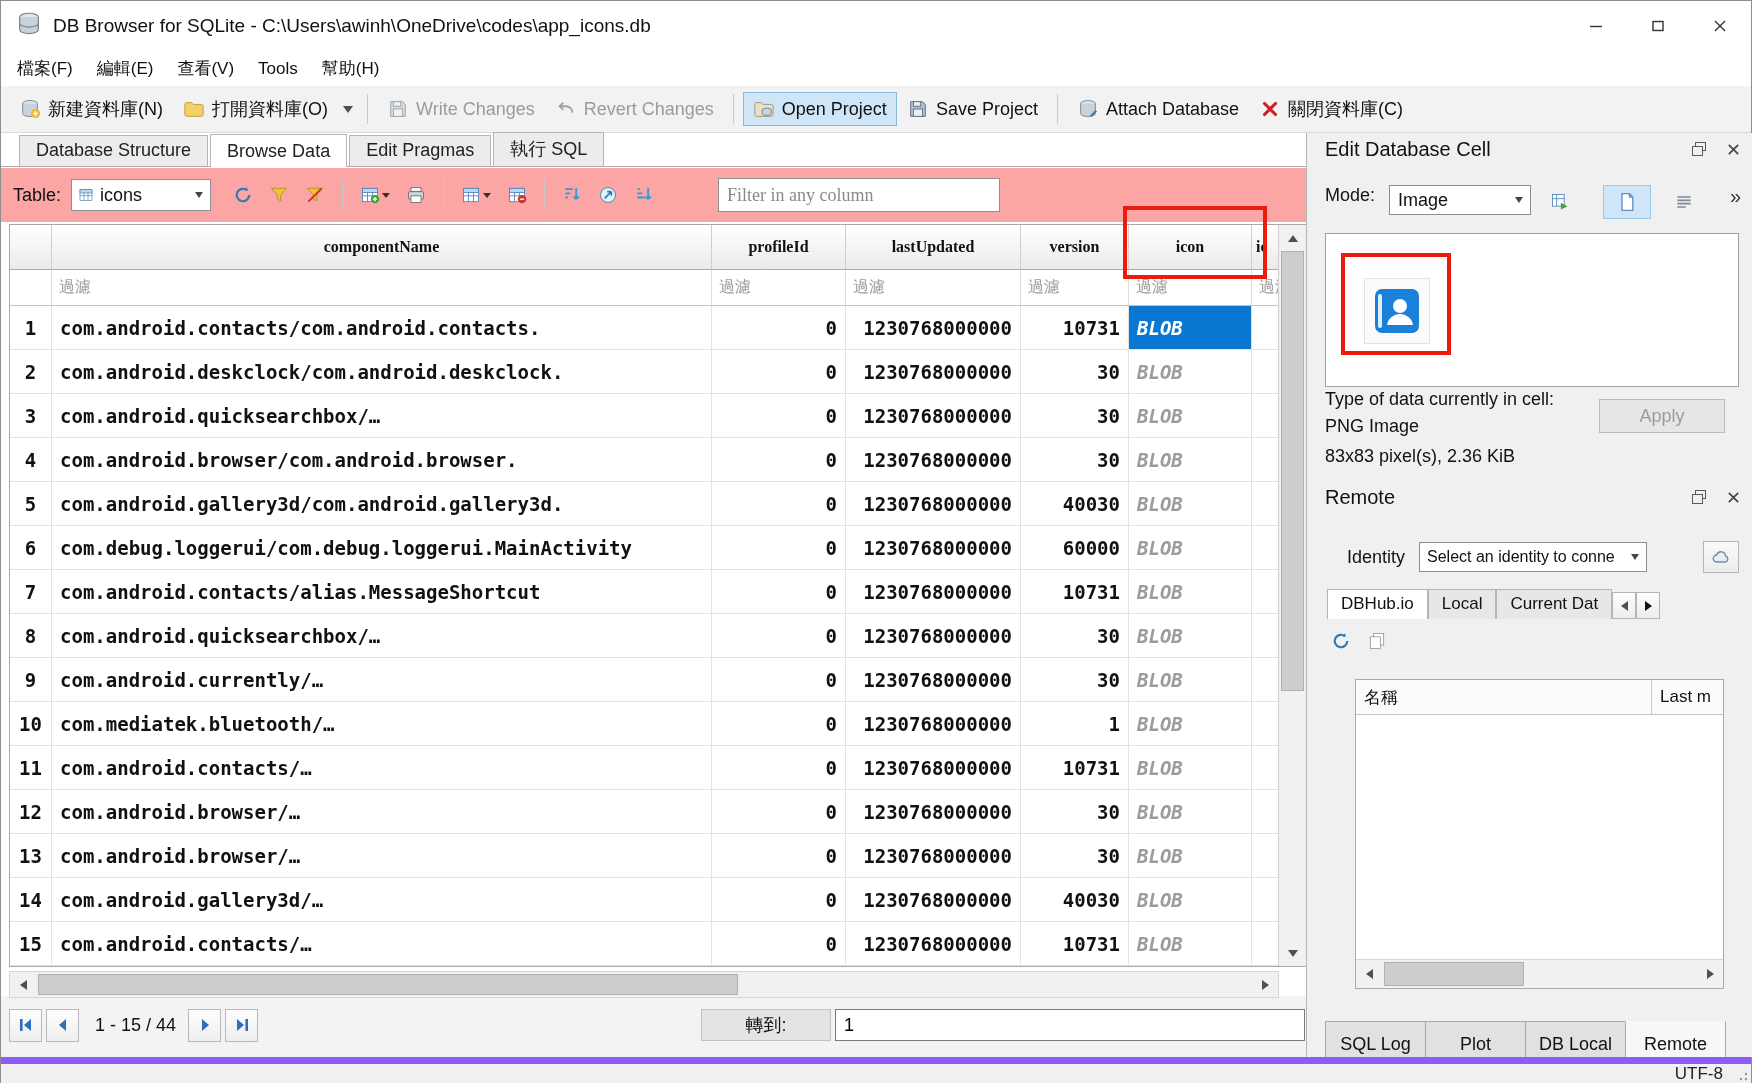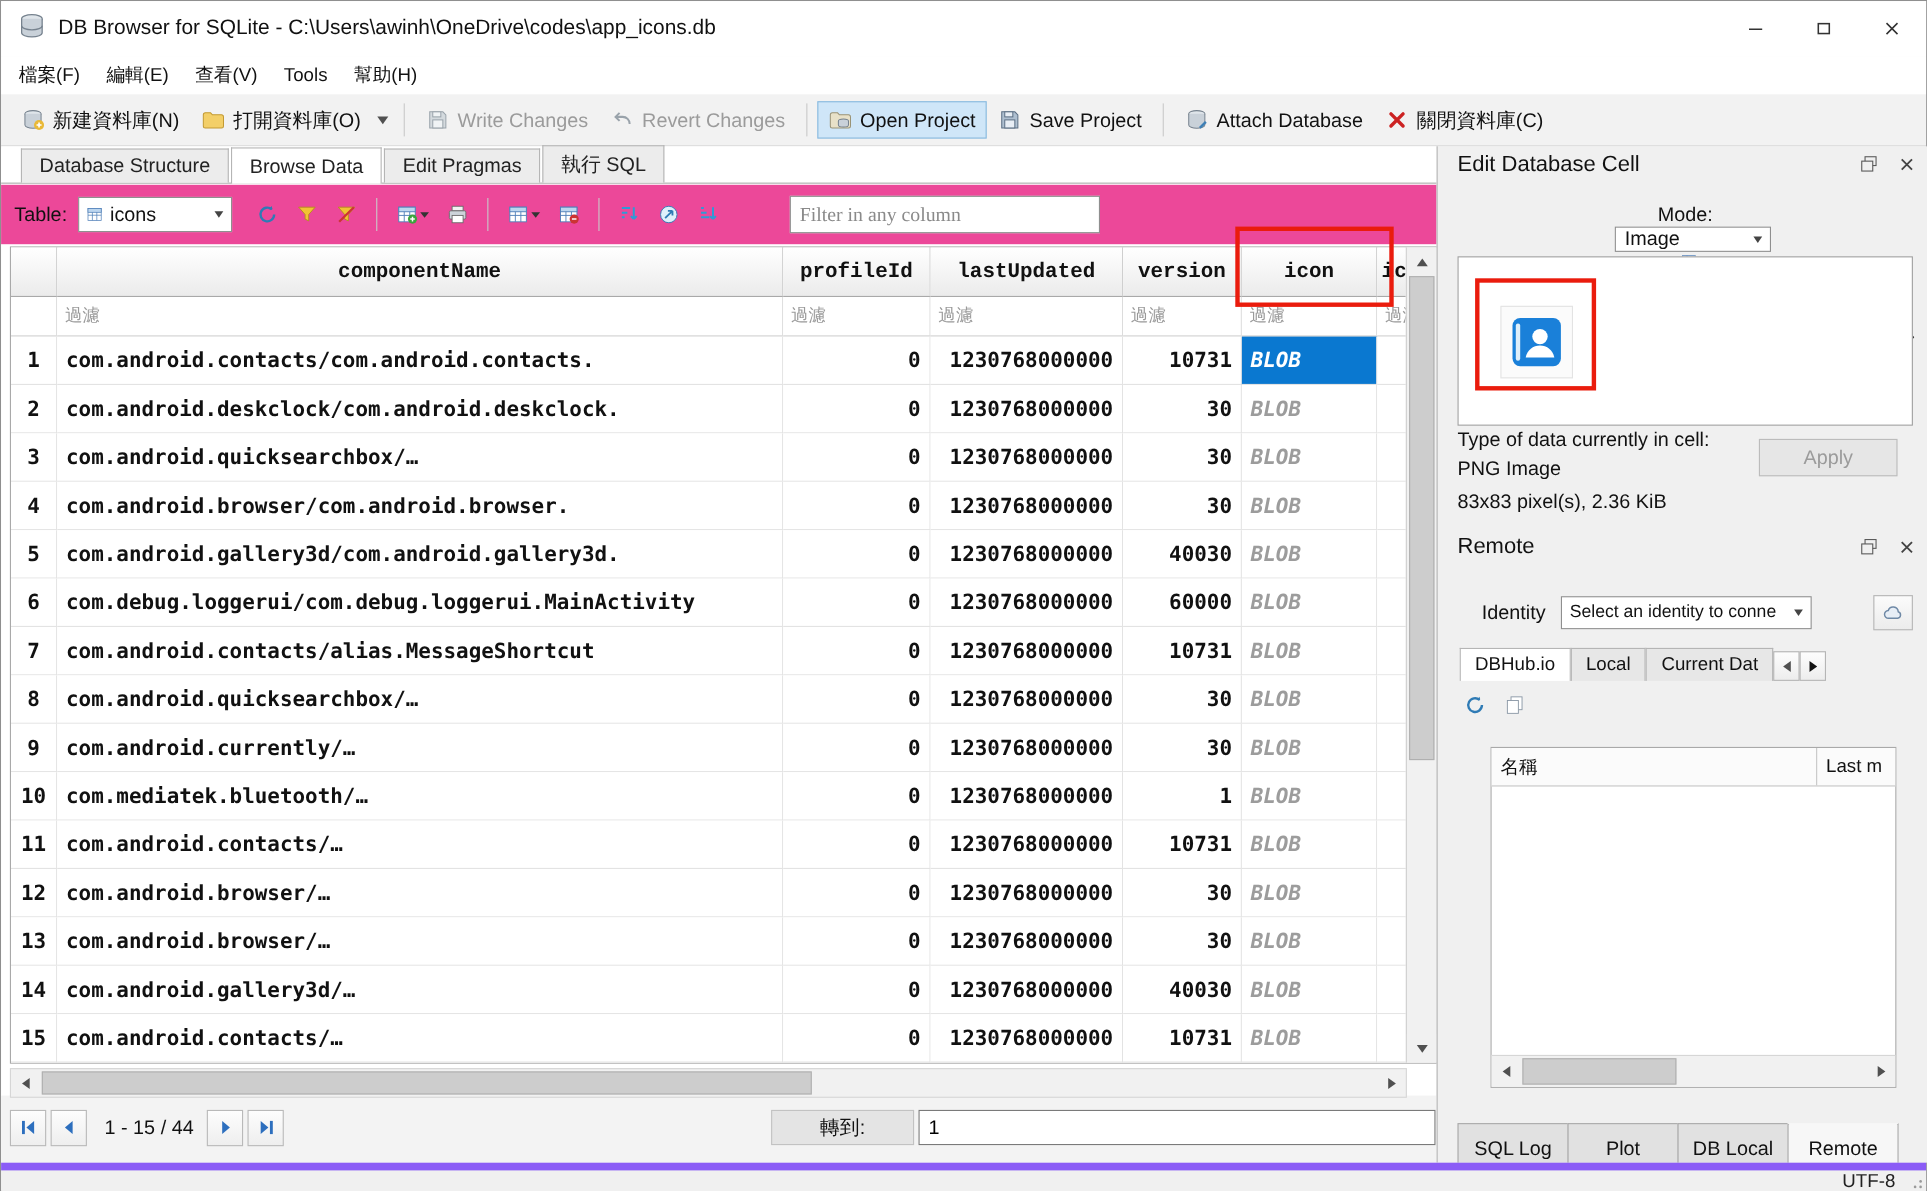--- a/index.html
+++ b/index.html
@@ -41,35 +41,35 @@
   
   .left-pane{left:0;top:132px;width:1305px;height:924px;background:#fff;}
   .left-bottom{left:0;top:995px;width:1305px;height:61px;background:#f3f3f3;}
 
   
   .tabbar{left:0;top:134px;width:1305px;height:32px;display:flex;align-items:flex-end;padding-left:18px;border-bottom:1px solid #ababab;background:#fff;box-sizing:border-box;}
   .tab{font-size:18px;padding:4px 16px 5px;border:1px solid #b5b5b5;border-bottom:none;background:#ececec;margin-right:2px;color:#222;}
   .tab.active{background:#fff;position:relative;top:1px;padding-top:6px;}
 
   
-  .browsebar{left:0;top:167px;width:1305px;height:54px;background:#ec4899;display:flex;align-items:center;padding-left:12px;}
+  .browsebar{left:0;top:167px;width:1305px;height:54px;background:#fca5a5;display:flex;align-items:center;padding-left:12px;}
   .lbl{font-size:18px;}
   .combo{display:flex;align-items:center;height:32px;border:1px solid #8f8f8f;background:#fff;padding-left:6px;box-sizing:border-box;}
   .combo .ctext{font-size:18px;margin-left:6px;}
   .ibtn{display:flex;align-items:center;justify-content:center;width:34px;height:34px;border:1px solid transparent;}
   .ibtn .mini-caret{border-left:4px solid transparent;border-right:4px solid transparent;border-top:5px solid #333;margin-left:2px;}
   .filter-input{height:34px;border:1px solid #8f8f8f;font-size:18px;padding:0 8px;font-family:"Liberation Serif",serif;color:#222;width:282px;margin-left:56px;box-sizing:border-box;background:#fff;}
   .filter-input::placeholder{color:#8a8a8a;}
 
   
   .grid-wrap{left:8px;top:223px;width:1298px;height:743px;border:1px solid #a9a9a9;background:#fff;display:flex;}
   .grid-cols{width:1268px;}
   .grid-header,.grid-filter,.grid-row{display:flex;}
   .hcell{height:45px;display:flex;align-items:center;justify-content:center;
-         font-family:Liberation Mono, monospace;font-weight:bold;font-size:19px;
+         font-family:Liberation Serif, serif;font-weight:bold;font-size:16px;
          background:linear-gradient(#ffffff,#ebebeb);border-right:1px solid #cfcfcf;border-bottom:1px solid #a9a9a9;
          box-sizing:border-box;overflow:hidden;white-space:nowrap;}
   .fcell{height:36px;display:flex;align-items:center;font-size:16px;color:#9a9a9a;padding-left:7px;
          border-right:1px solid #dcdcdc;border-bottom:1px solid #c3c3c3;box-sizing:border-box;overflow:hidden;white-space:nowrap;background:#fff;}
   .cell{height:44px;line-height:44px;font-family:"DejaVu Sans Mono",monospace;font-weight:bold;font-size:19px;
         padding:0 8px;border-right:1px solid #e3e3e3;border-bottom:1px solid #e3e3e3;box-sizing:border-box;
         overflow:hidden;white-space:nowrap;background:#fff;}
   .c-num{width:42px;text-align:center;padding:0 2px;}
   .c-comp{width:660px;}
   .c-prof{width:134px;}
@@ -97,21 +97,21 @@
   .nav-range{font-size:18px;margin:0 12px;white-space:nowrap;}
   .goto-btn{position:absolute;left:692px;top:1px;width:130px;height:32px;background:#e4e4e4;border:1px solid #c2c2c2;font-size:18px;display:flex;align-items:center;justify-content:center;box-sizing:border-box;}
   .goto-input{position:absolute;left:826px;top:1px;width:470px;height:32px;border:1px solid #7a7a7a;font-size:18px;padding:0 8px;box-sizing:border-box;font-family:"Liberation Sans",sans-serif;}
 
   
   .rpanel{left:1305px;top:132px;width:447px;height:924px;background:#f0f0f0;border-left:1px solid #b5b5b5;}
   .dock-header{position:absolute;left:0;right:0;height:32px;display:flex;align-items:center;padding:0 8px 0 18px;box-sizing:border-box;}
   .dock-title{font-size:20px;}
   .dock-icons{margin-left:auto;display:flex;gap:10px;}
   .dock-ibtn{width:24px;height:22px;display:flex;align-items:center;justify-content:center;}
-  .mode-row{position:absolute;left:18px;right:14px;top:52px;height:34px;display:flex;align-items:center;flex-direction:column;}
+  .mode-row{position:absolute;left:18px;right:14px;top:52px;height:34px;display:flex;align-items:flex-start;}
   .mode-combo{width:142px;height:30px;border:1px solid #8f8f8f;background:#fff;display:flex;align-items:center;padding-left:8px;box-sizing:border-box;margin-left:14px;}
   .mode-combo .ctext{font-size:18px;}
   .sq-btn{width:36px;height:32px;display:flex;align-items:center;justify-content:center;border:1px solid transparent;}
   .sq-btn.active{background:var(--toolbar-highlight,#cfe6f8);border:1px solid #9ac9ea;width:46px;}
   .chev-more{margin-left:auto;font-size:20px;color:#333;letter-spacing:-2px;}
   .img-box{position:absolute;left:18px;right:14px;top:100px;height:152px;background:#fff;border:1px solid #9e9e9e;}
   .app-tile{position:absolute;left:38px;top:44px;width:64px;height:64px;background:#fbfbfb;border:1px solid #e3e3e3;display:flex;align-items:center;justify-content:center;}
   .info-line{position:absolute;left:18px;font-size:18px;white-space:nowrap;}
   .apply-btn{position:absolute;left:292px;top:266px;width:126px;height:34px;background:#e6e6e6;border:1px solid #bcbcbc;color:#9b9b9b;font-size:18px;display:flex;align-items:center;justify-content:center;box-sizing:border-box;}
 

